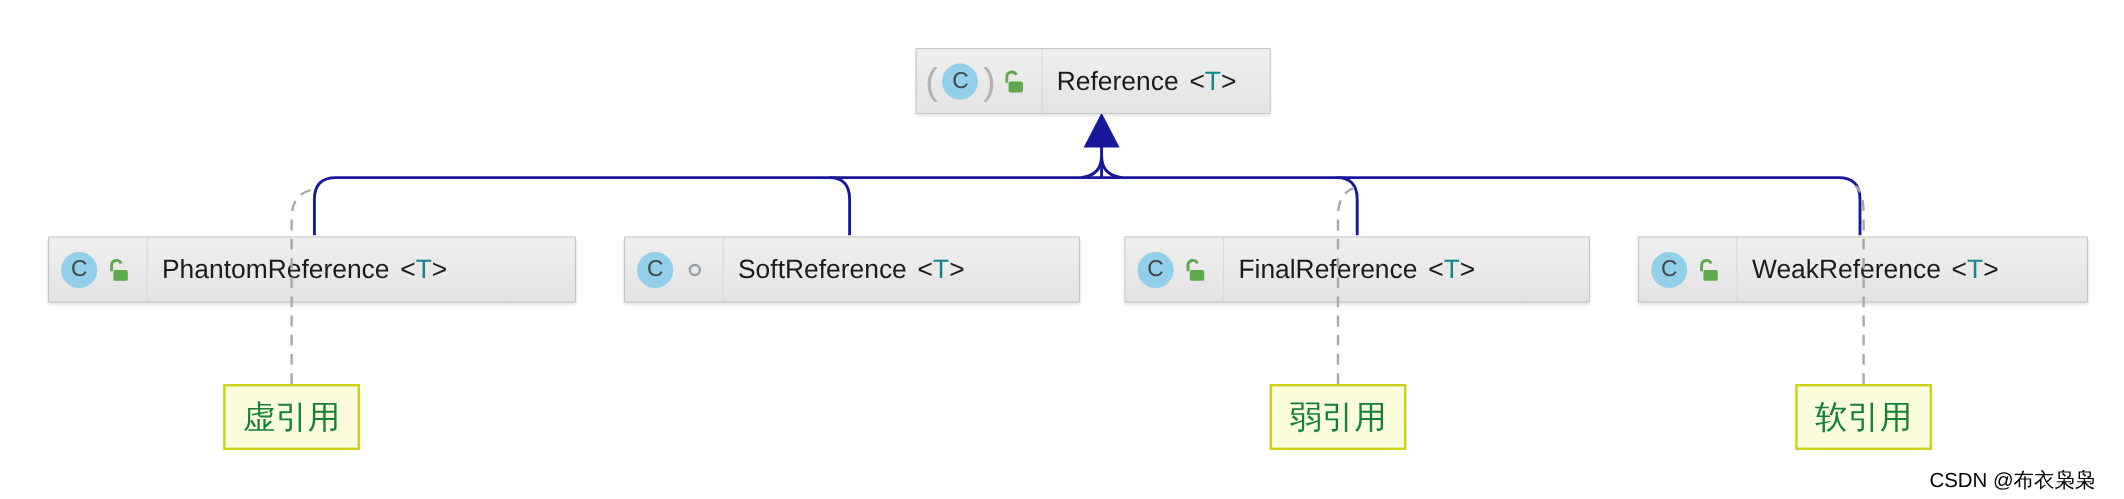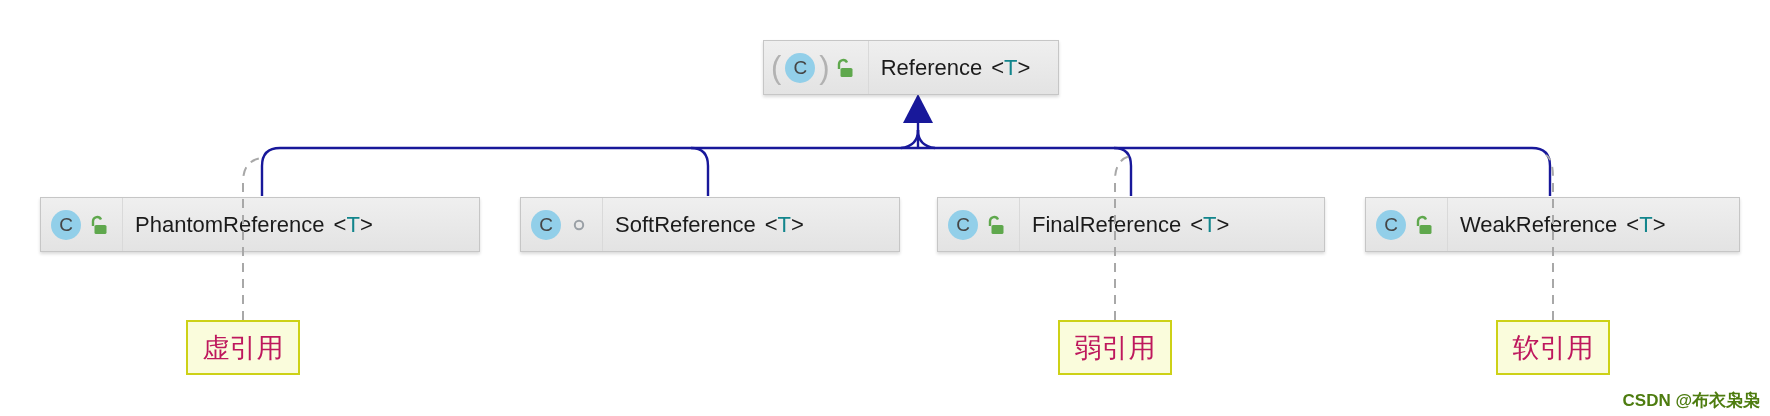--- a/index.html
+++ b/index.html
@@ -20,22 +20,22 @@
               display:flex;align-items:center;justify-content:center;font-size:19px;flex:0 0 auto;}
   .paren{color:#b2b2b2;font-size:31px;line-height:1;margin:0 -3px;}
   .marker{display:flex;align-items:center;flex:0 0 auto;}
   .cell-divider{width:1px;align-self:stretch;background:#d9d9d9;margin:0 5px;}
   .node-label{font-size:22px;color:#1b1b1b;display:flex;align-items:baseline;}
   .generic{margin-left:9px;}
   .tparam{color:#12858c;}
 
   .note{position:absolute;width:114px;height:55px;z-index:4;background:#fafcdc;
         border:2px solid #cdd117;box-sizing:border-box;display:flex;align-items:center;
-        justify-content:center;font-size:27px;color:#be185d;}
-  .watermark{position:absolute;right:10px;bottom:4px;z-index:5;color:#4d7c0f;font-size:17px;font-weight:bold;}
+        justify-content:center;font-size:27px;color:#15803d;}
+  .watermark{position:absolute;right:24px;bottom:4px;z-index:5;color:#000000;font-size:17px;}
 </style>
 </head>
 <body>
 
 <div class="canvas">
 
   <svg class="edges edges-blue" width="1770" height="416">
     <path class="bedge" d="M262,196 L262,166 Q262,148 280,148 L1532,148 Q1550,148 1550,166 L1550,196"></path>
     <path class="bedge" d="M691,148 Q708,148 708,166 L708,196"></path>
     <path class="bedge" d="M1114,148 Q1131,148 1131,166 L1131,196"></path>

